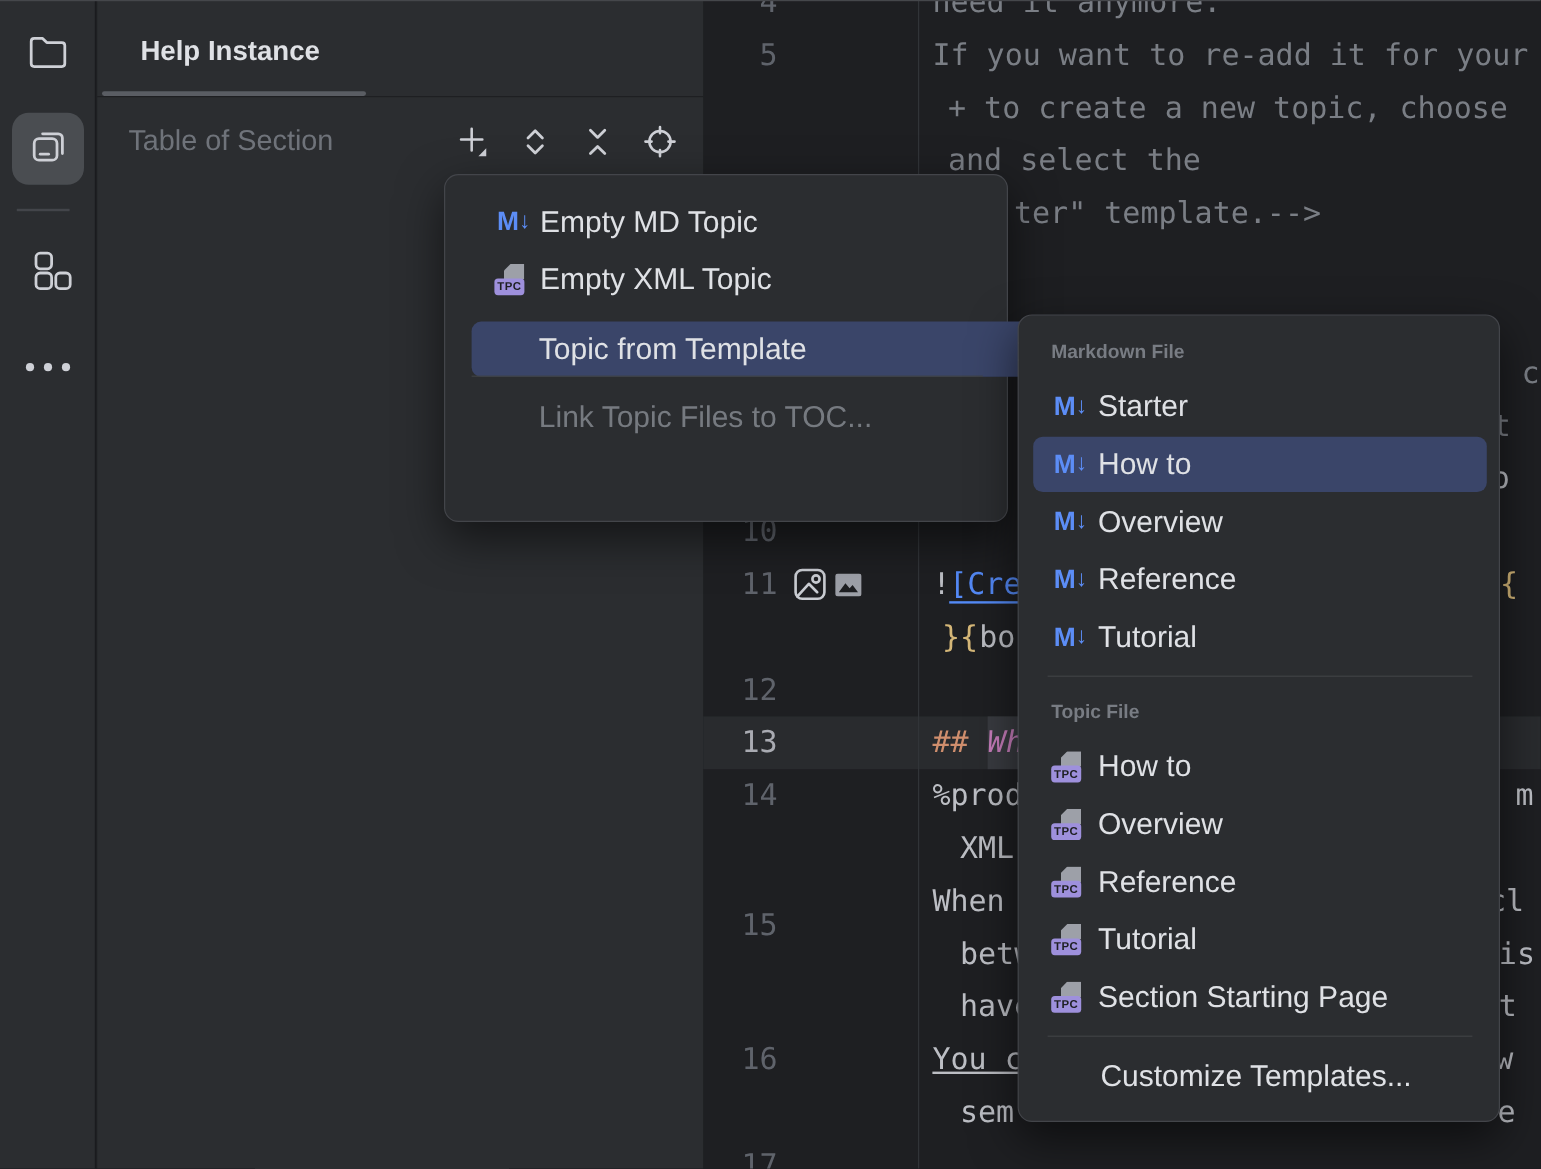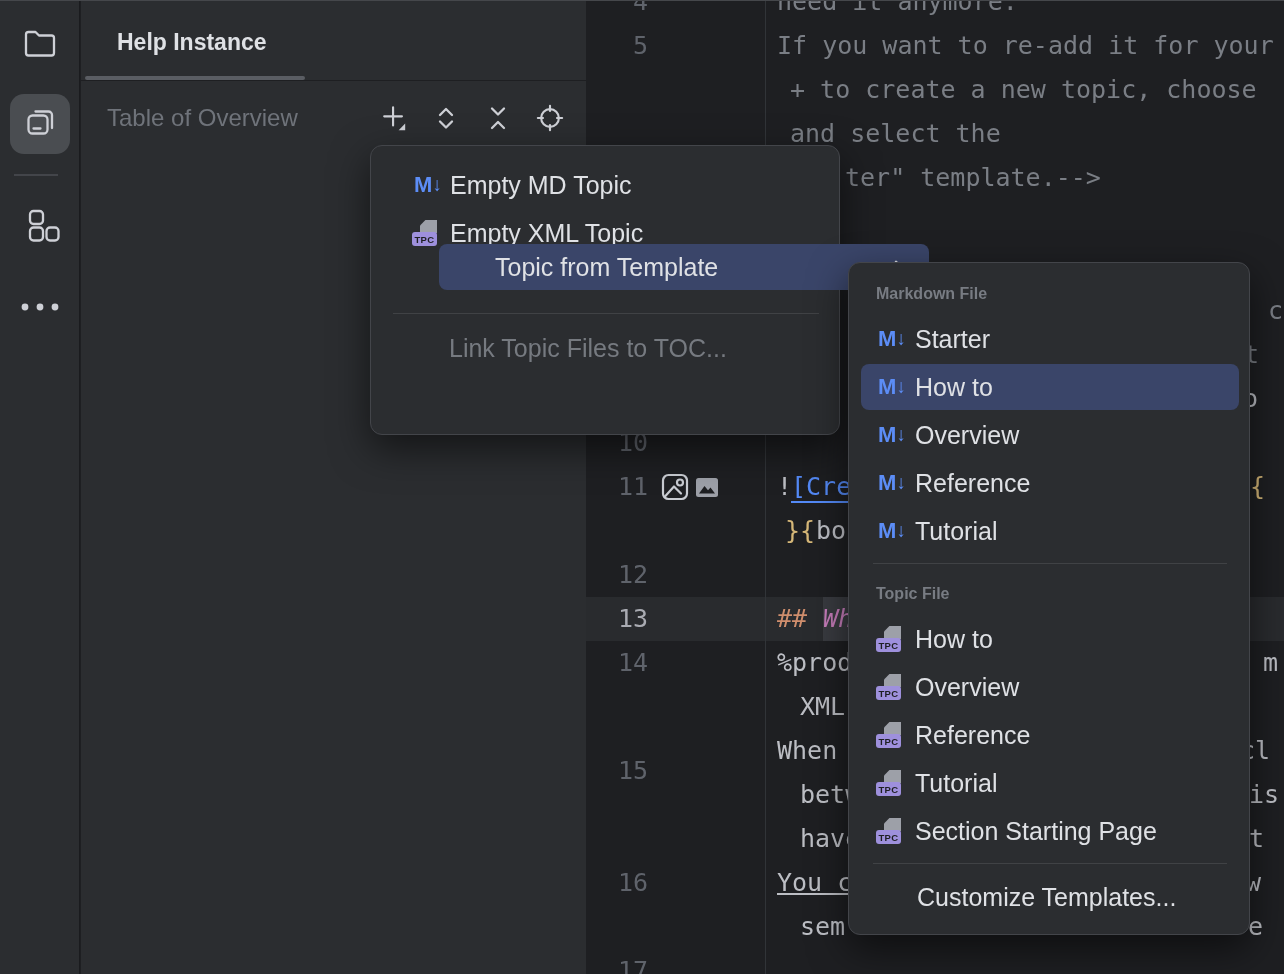--- a/index.html
+++ b/index.html
@@ -114,21 +114,21 @@
         </svg>
       </span>
     </div>
   </div>
 
   <div class="panel">
     <div class="panel-header">
       <span class="panel-title">Help Instance</span>
       <div class="tab-underline"></div>
     </div>
-    <span class="toc-header">Table of Overview</span>
+    <span class="toc-header">Table of Section</span>
     <div class="toc-toolbar">
       <div class="tbicon">
         <svg width="30" height="30" viewBox="0 0 30 30">
           <path d="M14 3.5 V23 M4.5 13.2 H23.5"></path>
           <polygon points="27,21 27,28 20,28" fill="#CED0D6" stroke="none"></polygon>
         </svg>
       </div>
       <div class="tbicon">
         <svg width="28" height="28" viewBox="0 0 28 28">
           <path d="M8 11 L14 5 L20 11"></path>
@@ -220,21 +220,21 @@
         </span>
       <span class="mlabel" style="margin-left:6px;">Empty MD Topic</span>
     </div>
     <div class="mrow" style="left:41px; top:63px;">
       <span class="icon-tpc">
         <span class="tpc-page"></span>
           <span class="tpc-label">TPC</span>
       </span>
       <span class="mlabel" style="margin-left:6px;">Empty XML Topic</span>
     </div>
-    <div class="mhl" style="left:22px; top:98px; width:490px; height:46px;margin-left:46px;">
+    <div class="mhl" style="left:22px; top:122px; width:490px; height:46px;">
       <div class="mrow" style="left:56px; top:-1px;">
         <span class="mlabel">Topic from Template</span>
       </div>
       <span class="subarrow">
         <svg width="11" height="18" viewBox="0 0 11 18">
             <path d="M2 2 L9 9 L2 16"></path>
           </svg>
       </span>
     </div>
     <div class="msep" style="left:22px; top:167px; width:426px;"></div>

